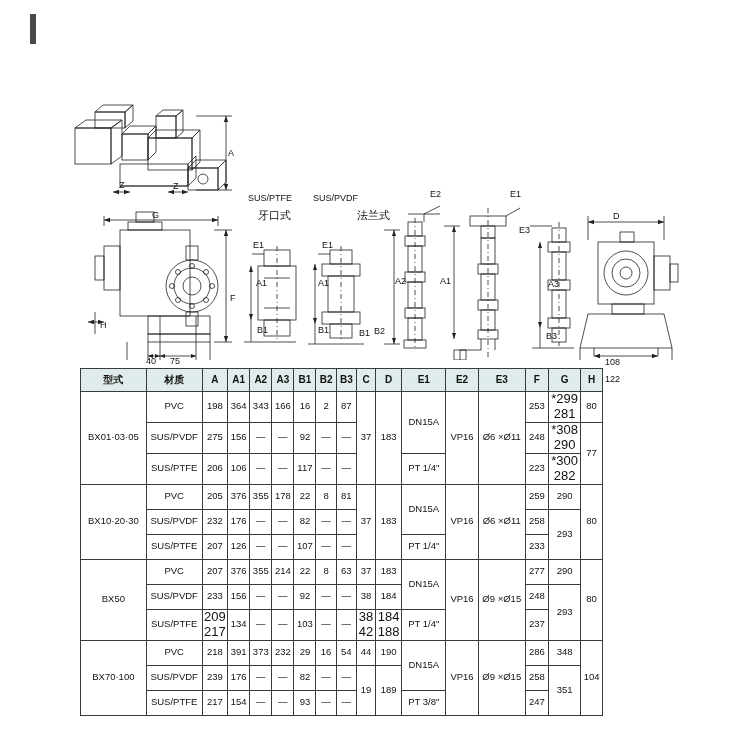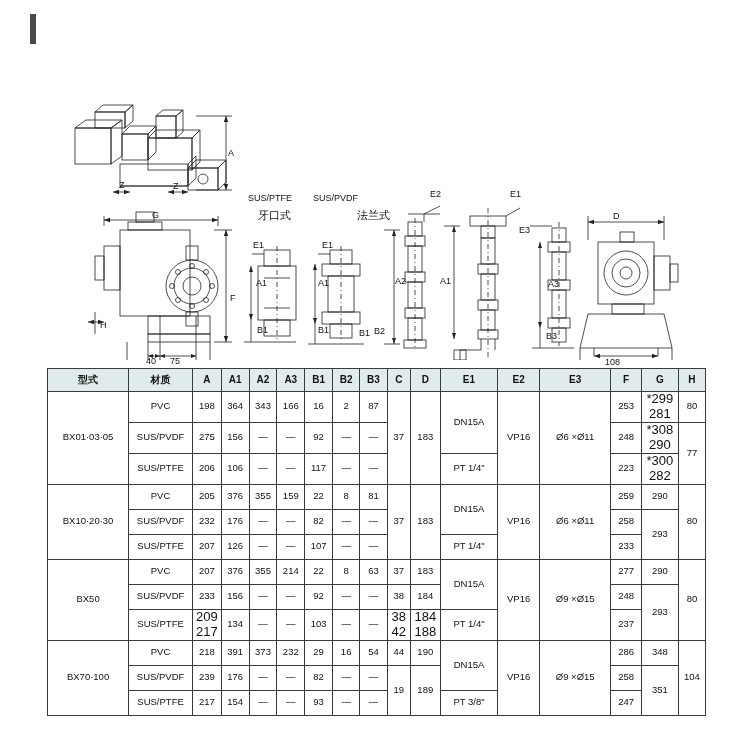--- a/index.html
+++ b/index.html
@@ -35,23 +35,24 @@
   .lbl{
     position:absolute;font-size:9px;color:#111;white-space:nowrap;
   }
   .lbl.cn{font-size:11px;}
   
   .tablewrap{
     position:absolute;left:47px;top:368px;width:659px;
   }
   table.spec{
     border-collapse:collapse;
-    width:659px;
+    width:523px;
     font-size:9.5px;
     color:#111;
+    margin-left:33px;
   }
   table.spec th, table.spec td{
     border:1px solid #3a3a3a;
     text-align:center;
     vertical-align:middle;
     padding:0;
     height:24px;
     line-height:1.15;
   }
   table.spec thead th{
@@ -437,21 +438,21 @@
     </tr>
   </tbody>
 
   <tbody>
     <tr>
       <td rowspan="3">BX10·20·30</td>
       <td>PVC</td>
       <td>205</td>
       <td>376</td>
       <td>355</td>
-      <td>159</td>
+      <td>178</td>
       <td>22</td>
       <td>8</td>
       <td>81</td>
       <td rowspan="3">37</td>
       <td rowspan="3">183</td>
       <td rowspan="2">DN15A</td>
       <td rowspan="3">VP16</td>
       <td rowspan="3">Ø6 ×Ø11</td>
       <td>259</td>
       <td>290</td>

